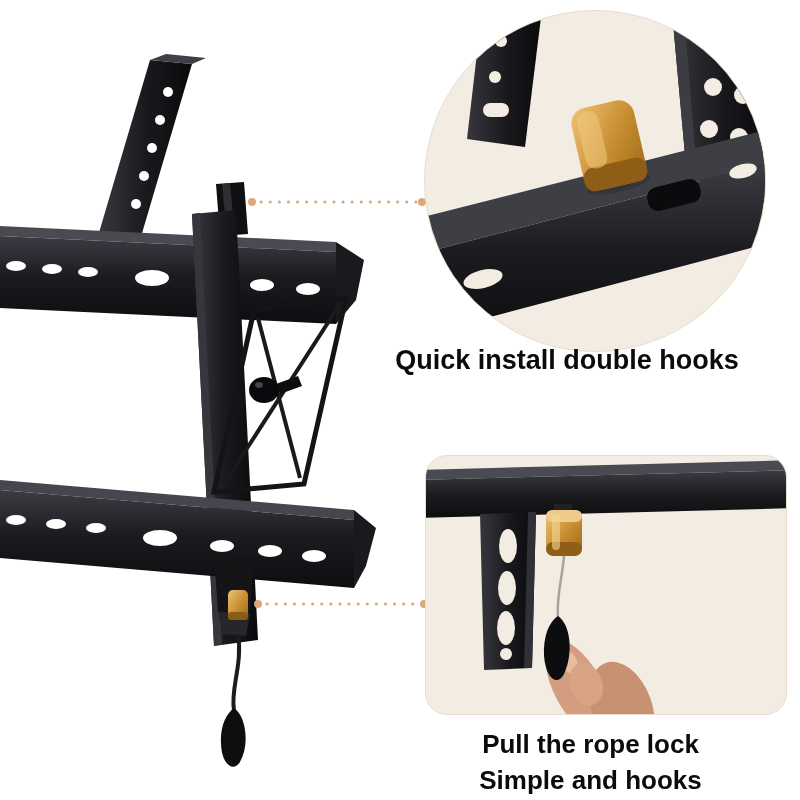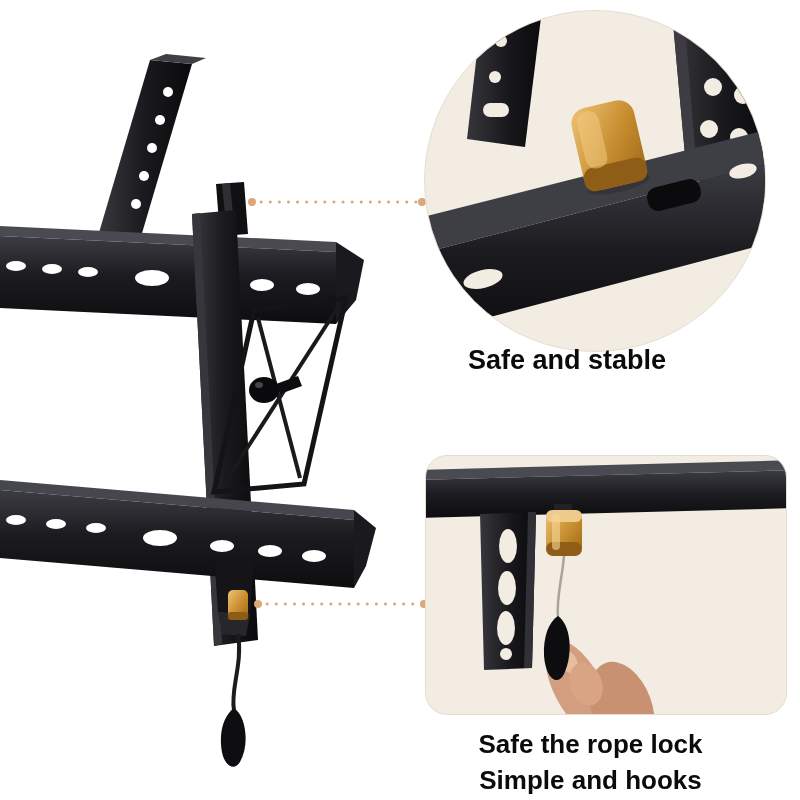--- a/index.html
+++ b/index.html
@@ -174,21 +174,21 @@
       <g transform="rotate(-13 185 135)">
         <ellipse cx="185" cy="174" rx="32" ry="8" fill="#000000" opacity="0.15"></ellipse>
         <rect x="152" y="92" width="64" height="84" rx="16" fill="url(#gGold2)"></rect>
         <rect x="152" y="152" width="64" height="24" rx="10" fill="#8f5e16"></rect>
         <rect x="158" y="96" width="22" height="58" rx="10" fill="#f4cd86" opacity="0.5"></rect>
       </g>
     </svg>
   </div>
 
   <div class="caption caption-hooks">
-    <div>Safe and stable</div>
+    <div>Quick install double hooks</div>
   </div>
 
   <div class="inset inset-rect">
     <svg width="362" height="260" viewBox="0 0 362 260">
       <defs>
         <linearGradient id="gMetalH3" x1="0" y1="0" x2="0" y2="1">
           <stop offset="0" stop-color="#3c3c44"></stop>
             <stop offset="0.5" stop-color="#1c1c20"></stop>
             <stop offset="1" stop-color="#0d0d10"></stop>
         </linearGradient>
@@ -232,17 +232,17 @@
         <ellipse cx="152" cy="232" rx="24" ry="52" fill="#d39e80" transform="rotate(-28 152 232)"></ellipse>
         <ellipse cx="196" cy="252" rx="30" ry="48" fill="#c79172" transform="rotate(-20 196 252)"></ellipse>
         <ellipse cx="143" cy="206" rx="8" ry="12" fill="#e7bd9e" transform="rotate(-25 143 206)"></ellipse>
       </g>
       <path d="M 132,160 C 144,168 148,196 138,218 C 132,230 120,224 118,200 C 117,180 123,166 132,160 Z" fill="#0d0d0f"></path>
       <ellipse cx="160" cy="228" rx="16" ry="22" fill="#d8a484" transform="rotate(-20 160 228)"></ellipse>
     </svg>
   </div>
 
   <div class="caption caption-rope">
-    <div>Safe the rope lock</div>
+    <div>Pull the rope lock</div>
     <div>Simple and hooks</div>
   </div>
 
 </div>
 
 </body></html>

